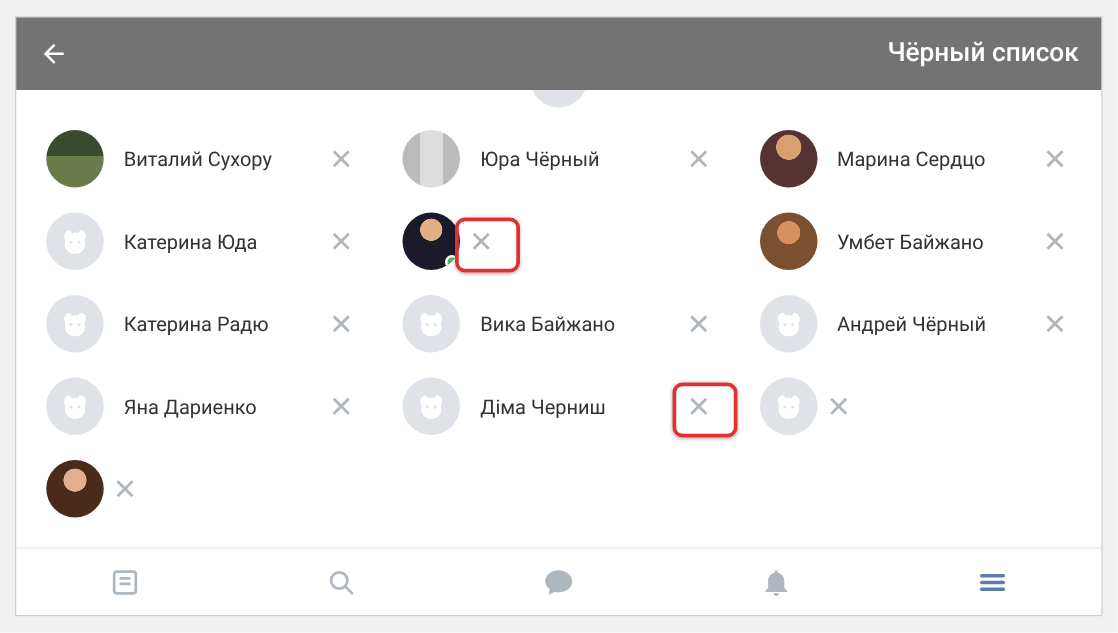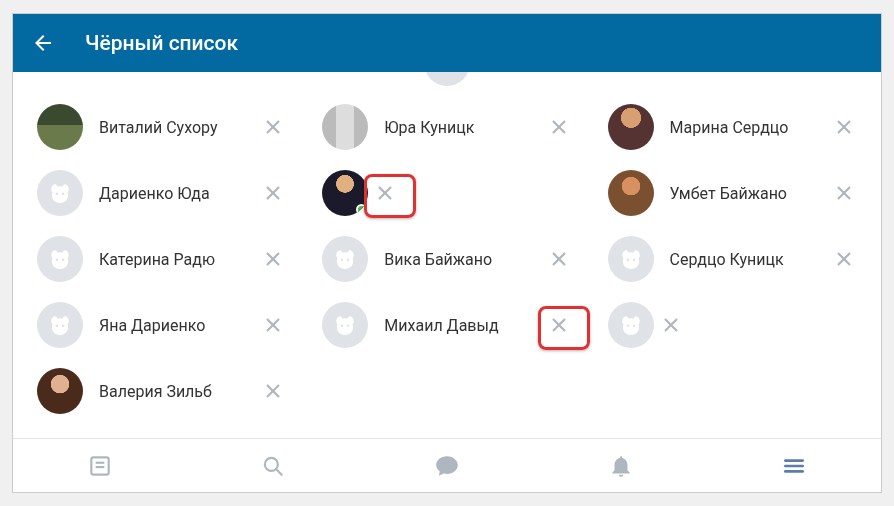--- a/index.html
+++ b/index.html
@@ -17,25 +17,26 @@
     width: 870px;
     height: 480px;
     background: #fff;
     border: 1px solid #ccc;
     position: relative;
     display: flex;
     flex-direction: column;
   }
   .topbar {
     height: 58px;
-    background: #0369a1;
+    background: #737373;
     display: flex;
     align-items: center;
     padding: 0 18px;
     color: #fff;
+    justify-content: space-between;
   }
   .back-arrow {
     width: 24px;
     height: 24px;
     margin-right: 30px;
     cursor: pointer;
   }
   .title {
     font-size: 21px;
     font-weight: 500;
@@ -171,21 +172,21 @@
         <div class="name">Виталий Сухору</div>
         <div class="remove">
           <svg viewBox="0 0 16 16">
             <line x1="2" y1="2" x2="14" y2="14"></line>
             <line x1="14" y1="2" x2="2" y2="14"></line>
           </svg>
         </div>
       </div>
       <div class="item">
         <div class="avatar photo2"></div>
-        <div class="name">Юра Куницк</div>
+        <div class="name">Юра Чёрный</div>
         <div class="remove">
           <svg viewBox="0 0 16 16">
             <line x1="2" y1="2" x2="14" y2="14"></line>
             <line x1="14" y1="2" x2="2" y2="14"></line>
           </svg>
         </div>
       </div>
       <div class="item">
         <div class="avatar photo3"></div>
         <div class="name">Марина Сердцо</div>
@@ -198,21 +199,21 @@
       </div>
       <div class="item">
         <div class="avatar default">
           <svg viewBox="0 0 24 24">
             <path d="M5 9c0-2 1.5-4 3-4 1 0 1.5 1 2 2 .6-.3 1.3-.5 2-.5s1.4.2 2 .5c.5-1 1-2 2-2 1.5 0 3 2 3 4 0 1-.5 2-1 2.5.3.8.5 1.6.5 2.5 0 3.5-3 6-6.5 6S5.5 17.5 5.5 14c0-.9.2-1.7.5-2.5C5.5 11 5 10 5 9z" fill="#fff"></path>
             <circle cx="9.5" cy="12.5" r="1" fill="#dfe3e8"></circle>
             <circle cx="14.5" cy="12.5" r="1" fill="#dfe3e8"></circle>
             <path d="M9 12l1 1M15 12l-1 1" stroke="#dfe3e8" stroke-width=".8"></path>
           </svg>
         </div>
-        <div class="name">Дариенко Юда</div>
+        <div class="name">Катерина Юда</div>
         <div class="remove">
           <svg viewBox="0 0 16 16">
             <line x1="2" y1="2" x2="14" y2="14"></line>
             <line x1="14" y1="2" x2="2" y2="14"></line>
           </svg>
         </div>
       </div>
       <div class="item">
         <div class="avatar photo4">
           <div class="online-dot"></div>
@@ -270,21 +271,21 @@
       </div>
       <div class="item">
         <div class="avatar default">
           <svg viewBox="0 0 24 24">
             <path d="M5 9c0-2 1.5-4 3-4 1 0 1.5 1 2 2 .6-.3 1.3-.5 2-.5s1.4.2 2 .5c.5-1 1-2 2-2 1.5 0 3 2 3 4 0 1-.5 2-1 2.5.3.8.5 1.6.5 2.5 0 3.5-3 6-6.5 6S5.5 17.5 5.5 14c0-.9.2-1.7.5-2.5C5.5 11 5 10 5 9z" fill="#fff"></path>
             <circle cx="9.5" cy="12.5" r="1" fill="#dfe3e8"></circle>
             <circle cx="14.5" cy="12.5" r="1" fill="#dfe3e8"></circle>
             <path d="M9 12l1 1M15 12l-1 1" stroke="#dfe3e8" stroke-width=".8"></path>
           </svg>
         </div>
-        <div class="name">Сердцо Куницк</div>
+        <div class="name">Андрей Чёрный</div>
         <div class="remove">
           <svg viewBox="0 0 16 16">
             <line x1="2" y1="2" x2="14" y2="14"></line>
             <line x1="14" y1="2" x2="2" y2="14"></line>
           </svg>
         </div>
       </div>
       <div class="item">
         <div class="avatar default">
           <svg viewBox="0 0 24 24">
@@ -304,21 +305,21 @@
       </div>
       <div class="item">
         <div class="avatar default">
           <svg viewBox="0 0 24 24">
             <path d="M5 9c0-2 1.5-4 3-4 1 0 1.5 1 2 2 .6-.3 1.3-.5 2-.5s1.4.2 2 .5c.5-1 1-2 2-2 1.5 0 3 2 3 4 0 1-.5 2-1 2.5.3.8.5 1.6.5 2.5 0 3.5-3 6-6.5 6S5.5 17.5 5.5 14c0-.9.2-1.7.5-2.5C5.5 11 5 10 5 9z" fill="#fff"></path>
             <circle cx="9.5" cy="12.5" r="1" fill="#dfe3e8"></circle>
             <circle cx="14.5" cy="12.5" r="1" fill="#dfe3e8"></circle>
             <path d="M9 12l1 1M15 12l-1 1" stroke="#dfe3e8" stroke-width=".8"></path>
           </svg>
         </div>
-        <div class="name">Михаил Давыд</div>
+        <div class="name">Діма Черниш</div>
         <div class="remove highlighted">
           <svg viewBox="0 0 16 16">
             <line x1="2" y1="2" x2="14" y2="14"></line>
             <line x1="14" y1="2" x2="2" y2="14"></line>
           </svg>
         </div>
       </div>
       <div class="item">
         <div class="avatar default">
           <svg viewBox="0 0 24 24">
@@ -330,21 +331,20 @@
         </div>
         <div class="remove">
           <svg viewBox="0 0 16 16">
             <line x1="2" y1="2" x2="14" y2="14"></line>
             <line x1="14" y1="2" x2="2" y2="14"></line>
           </svg>
         </div>
       </div>
       <div class="item">
         <div class="avatar photo6"></div>
-        <div class="name">Валерия Зильб</div>
         <div class="remove">
           <svg viewBox="0 0 16 16">
             <line x1="2" y1="2" x2="14" y2="14"></line>
             <line x1="14" y1="2" x2="2" y2="14"></line>
           </svg>
         </div>
       </div>
     </div>
 
   <div class="bottombar">

